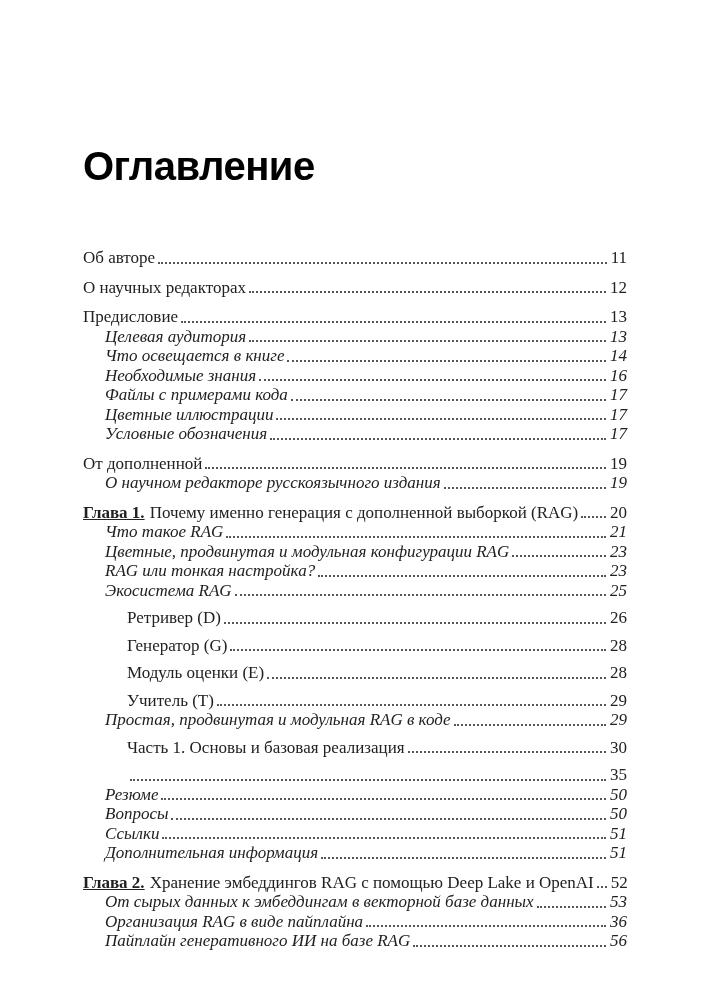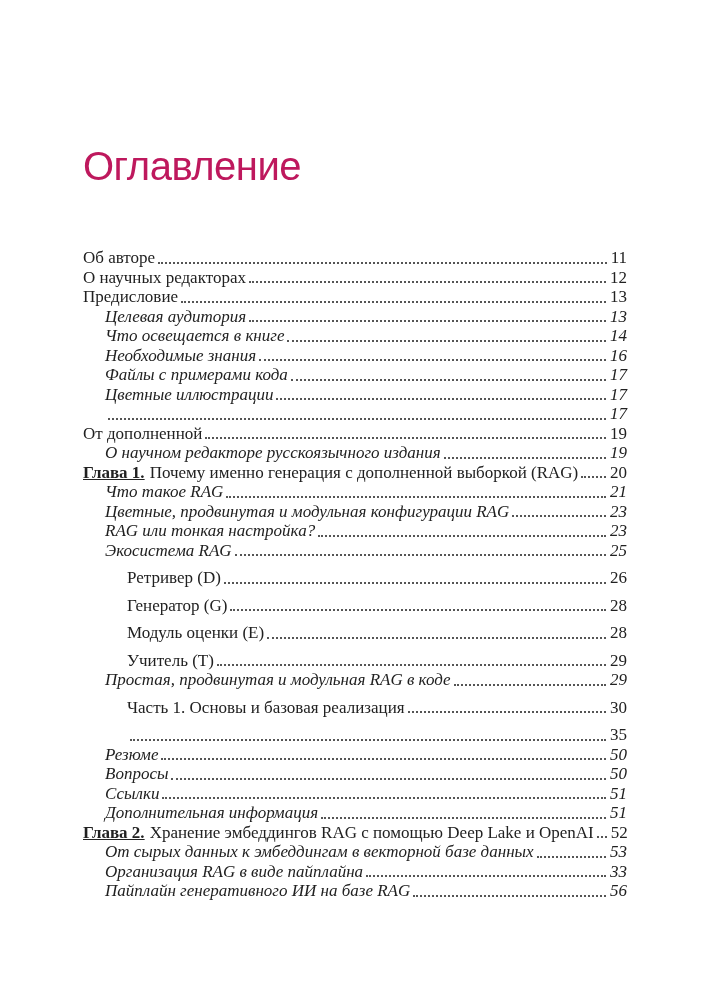--- a/index.html
+++ b/index.html
@@ -16,41 +16,41 @@
     box-sizing: border-box;
     width: 708px;
     height: 1001px;
     background: #ffffff;
     padding: 146px 0 0 83px;
     color: #212121;
   }
   .title {
     font-family: "Liberation Sans", "DejaVu Sans", sans-serif;
     font-size: 40px;
-    font-weight: 400;
+    font-weight: 700;
     letter-spacing: -0.5px;
-    color: #be185d;
+    color: #000000;
     line-height: 1;
     margin: 0;
   }
   .toc {
     width: 544px;
     margin-top: 62px;
     font-family: "Liberation Serif", "DejaVu Serif", serif;
     font-size: 17px;
     color: #212121;
   }
   .toc-row {
     display: flex;
     align-items: flex-end;
     line-height: 19.5px;
   }
   .toc-row.level-1 { padding-left: 22px; font-style: italic; }
   .toc-row.level-2 { padding-left: 44px; margin-top: 8px; }
-  .toc-row.group-start { }
+  .toc-row.group-start { margin-top: 10px; }
   .chapter-label {
     font-weight: 700;
     margin-right: 5px;
     white-space: nowrap;
     text-decoration: underline;
   }
   .entry-text {
     white-space: nowrap;
   }
   .leader {
@@ -104,20 +104,21 @@
         <span class="entry-text">Файлы с примерами кода</span>
         <span class="leader"></span>
         <span class="pagenum">17</span>
       </div>
       <div class="toc-row level-1">
         <span class="entry-text">Цветные иллюстрации</span>
         <span class="leader"></span>
         <span class="pagenum">17</span>
       </div>
       <div class="toc-row level-1">
+        <span class="entry-text">Условные обозначения</span>
         <span class="leader"></span>
         <span class="pagenum">17</span>
       </div>
       <div class="toc-row level-0 group-start">
         <span class="entry-text">От дополненной</span>
         <span class="leader"></span>
         <span class="pagenum">19</span>
       </div>
       <div class="toc-row level-1">
         <span class="entry-text">О научном редакторе русскоязычного издания</span>
@@ -211,21 +212,21 @@
         <span class="pagenum">52</span>
       </div>
       <div class="toc-row level-1">
         <span class="entry-text">От сырых данных к эмбеддингам в векторной базе данных</span>
         <span class="leader"></span>
         <span class="pagenum">53</span>
       </div>
       <div class="toc-row level-1">
         <span class="entry-text">Организация RAG в виде пайплайна</span>
         <span class="leader"></span>
-        <span class="pagenum">33</span>
+        <span class="pagenum">36</span>
       </div>
       <div class="toc-row level-1">
         <span class="entry-text">Пайплайн генеративного ИИ на базе RAG</span>
         <span class="leader"></span>
         <span class="pagenum">56</span>
       </div>
     </div>
 </div>
 
 </body></html>

